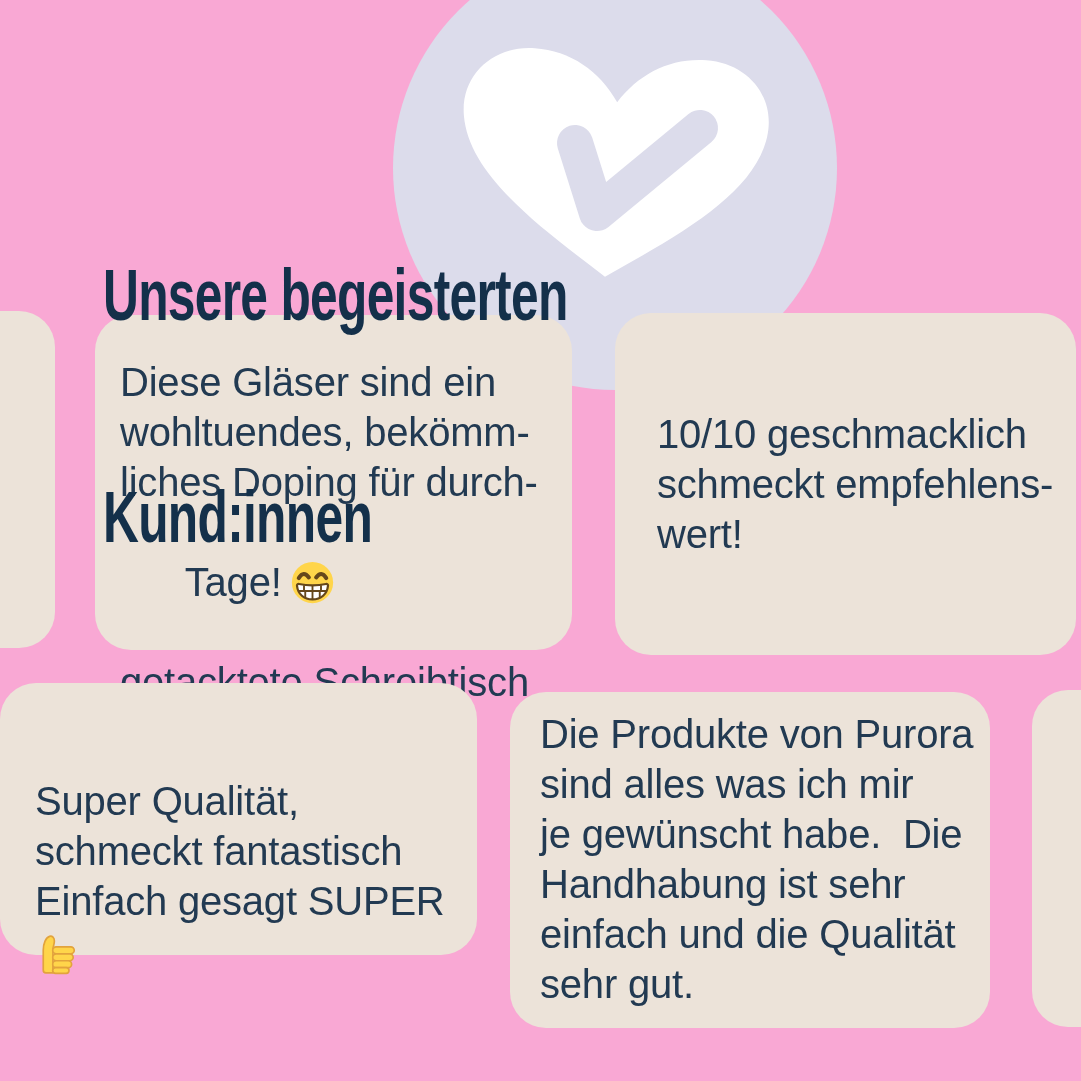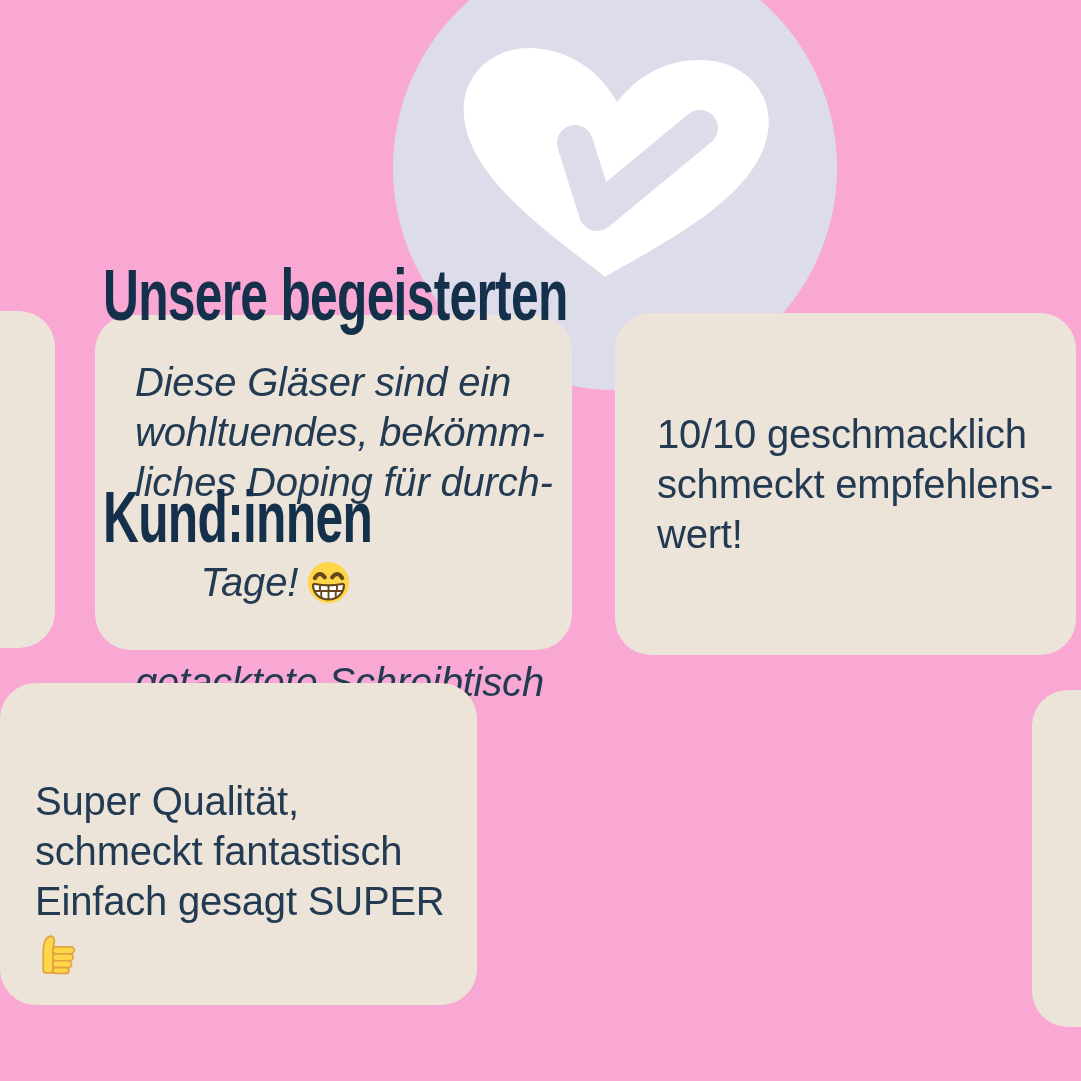--- a/index.html
+++ b/index.html
@@ -25,23 +25,23 @@
   }
   .title .tline { display:block; }
   
   .card {
     position:absolute; background:#ece3d9; border-radius:36px;
     box-sizing:border-box; z-index:2;
     color:#223a52; font-size:40px; line-height:50px; letter-spacing:-0.2px;
   }
   .card .line { white-space:pre; }
   .card-pl { left:-62px;  top:311px; width:117px; height:337px; }
-  .card-a  { left:95px;   top:315px; width:477px; height:335px; padding:42px 20px 0 40px;font-style:italic; }
+  .card-a  { left:95px;   top:315px; width:477px; height:335px; padding:42px 20px 0 25px; }
   .card-b  { left:615px;  top:313px; width:461px; height:342px; padding:96px 20px 0 42px; }
-  .card-c  { left:0px;    top:683px; width:477px; height:322px; padding:93px 20px 0 35px; }
+  .card-c  { left:0px;    top:683px; width:477px; height:272px; padding:93px 20px 0 35px; }
   .card-d  { left:510px;  top:692px; width:480px; height:336px; padding:17px 20px 0 30px; }
   .card-pr { left:1032px; top:690px; width:130px; height:337px; }
   .emoji-inline { vertical-align:-9px; margin-left:8px; }
   .emoji-block  { display:block; margin:6px 0 0 3px; }
 </style>
 </head>
 <body>
 
 <div class="canvas">
 
@@ -89,16 +89,24 @@
       <g fill="#ffd54a" stroke="#e2a33d" stroke-width="1.6" stroke-linejoin="round">
         <path d="M7.5 38 C6 38 5 36.8 5 35.2 L5 16.5 C5 10 7.5 4.2 11 3.2 C13.6 2.5 15.6 4.6 15.6 7.6 C15.6 10.4 14.6 12.6 14.2 15 L14.2 38 Z"></path>
         <rect x="14" y="13.2" width="20.5" height="6.6" rx="3.3"></rect>
         <rect x="14" y="19.8" width="19.5" height="6.6" rx="3.3"></rect>
         <rect x="14" y="26.4" width="18" height="6.6" rx="3.3"></rect>
         <rect x="14" y="33" width="15.5" height="5.4" rx="2.7"></rect>
       </g>
     </svg>
   </div>
 
+  <div class="card card-d">
+    <div class="line">Die Produkte von Purora</div>
+    <div class="line">sind alles was ich mir</div>
+    <div class="line">je gewünscht habe.  Die</div>
+    <div class="line">Handhabung ist sehr</div>
+    <div class="line">einfach und die Qualität</div>
+    <div class="line">sehr gut.</div>
+  </div>
 
   <div class="card card-pr"></div>
 
 </div>
 
 </body></html>

